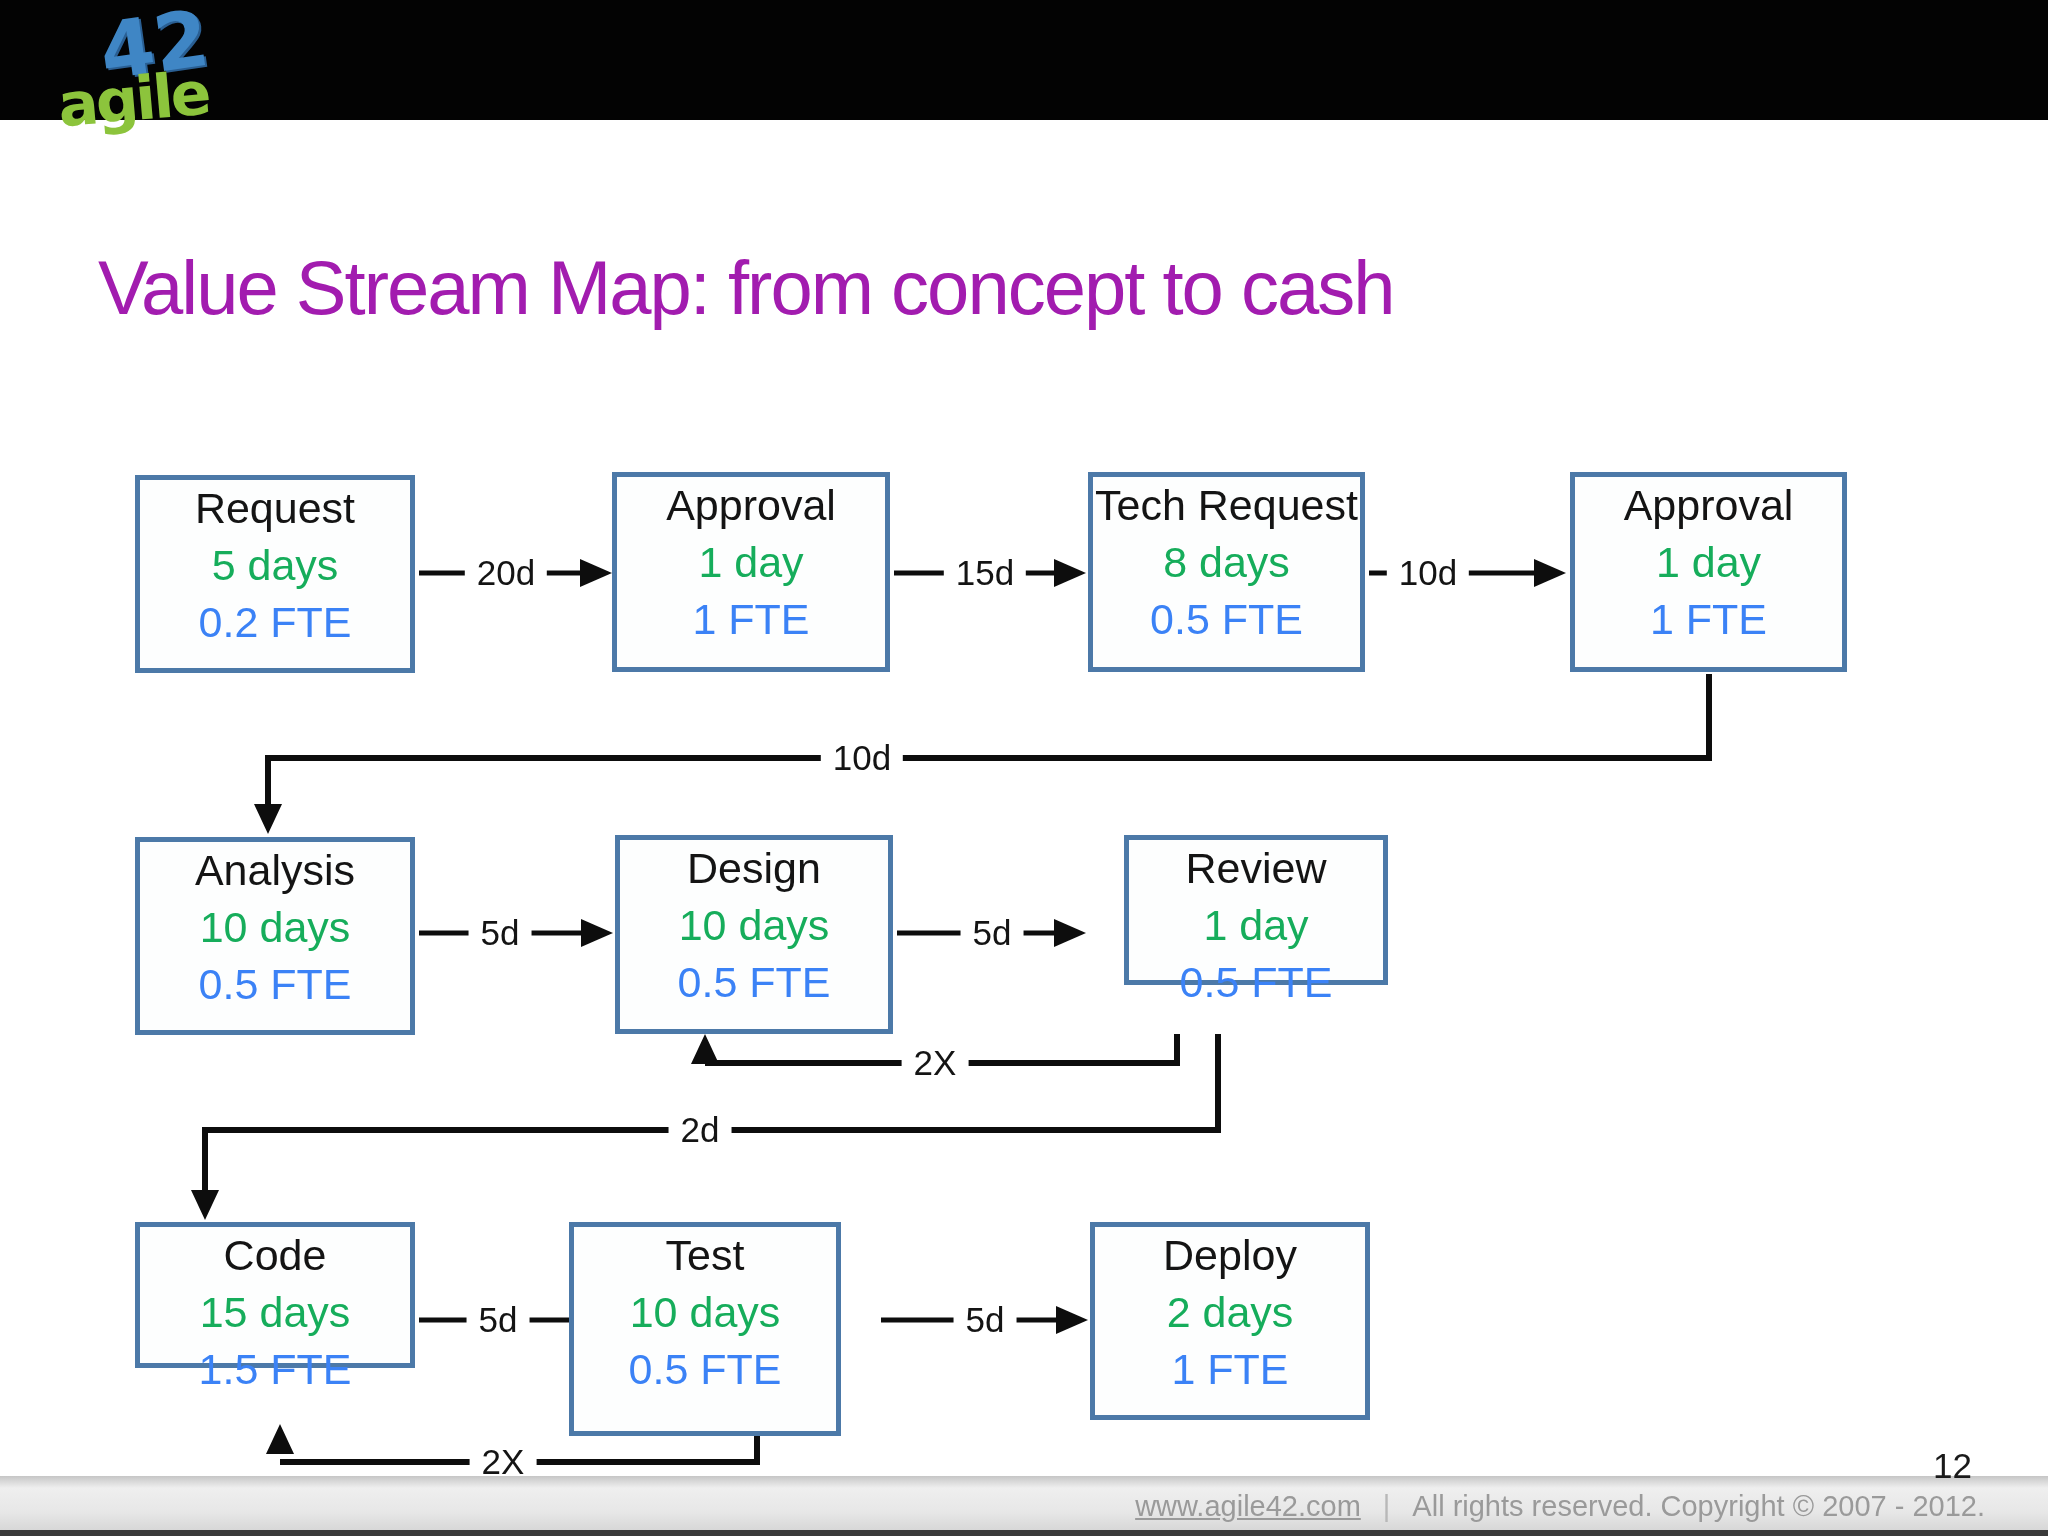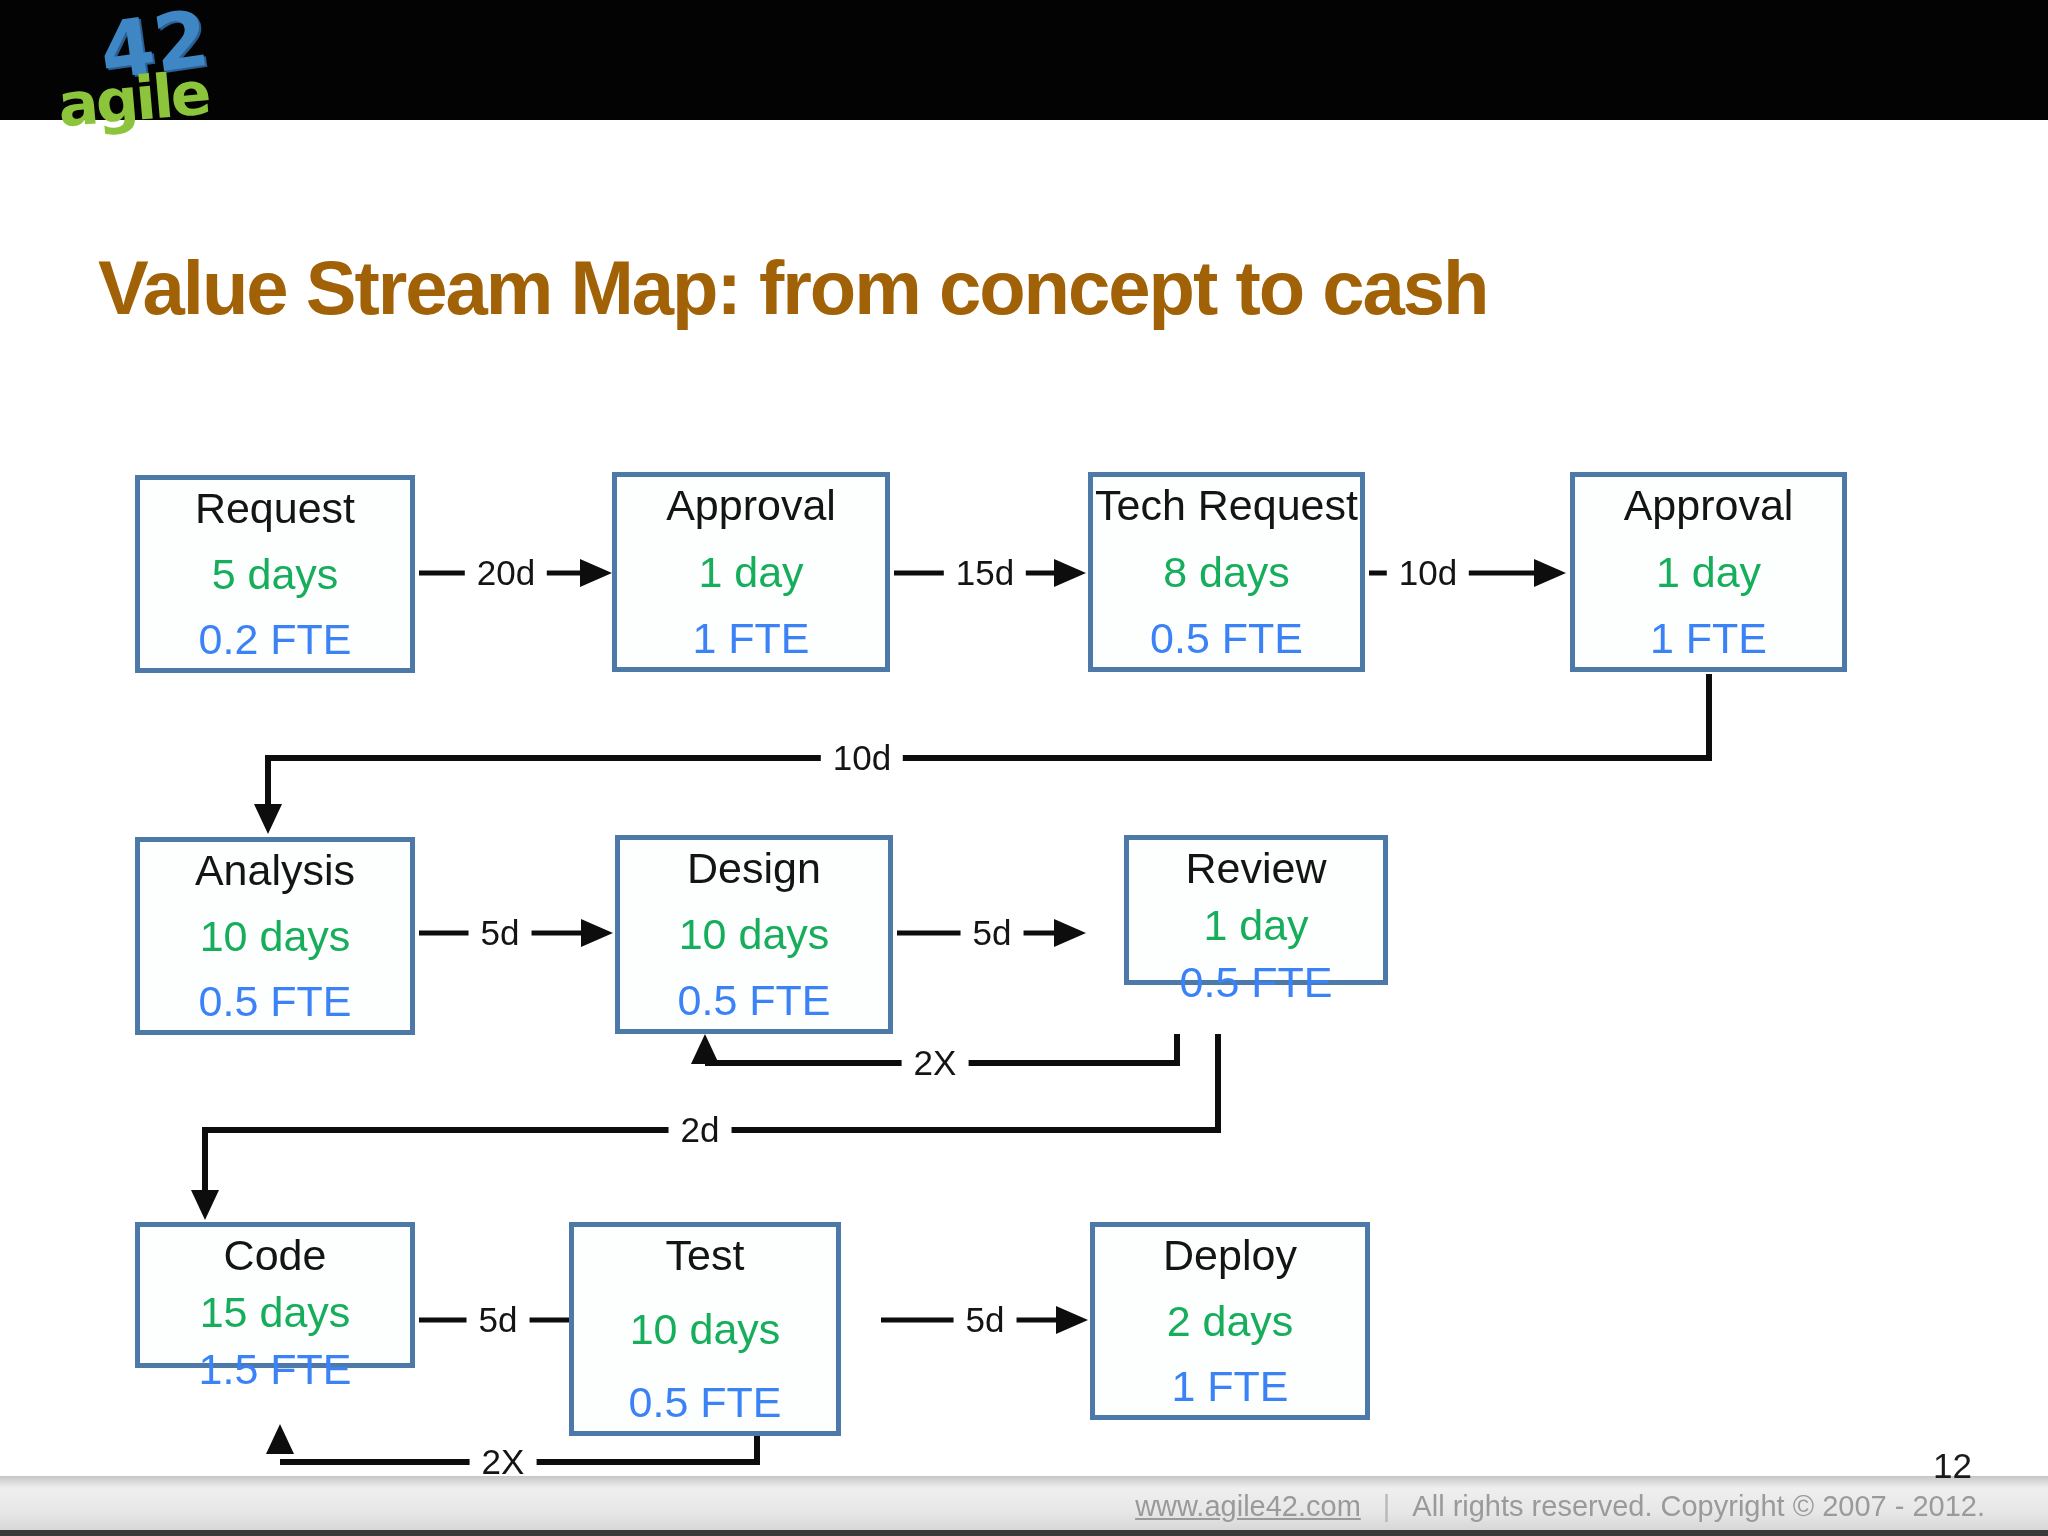--- a/index.html
+++ b/index.html
@@ -22,35 +22,35 @@
   .logo-agile{
     position:absolute;left:0px;top:62px;
     font-family:"DejaVu Sans", sans-serif;font-weight:bold;
     font-size:60px;color:#8cc43c;transform:rotate(-5deg);
     letter-spacing:-3px;
   }
 
   
   .title{
     position:absolute;left:98px;top:244px;margin:0;
-    font-size:76px;font-weight:700;letter-spacing:-2px;
-    color:#a16207;white-space:nowrap;
+    font-size:76px;font-weight:400;letter-spacing:-2px;
+    color:#a21caf;white-space:nowrap;
   }
 
   
   .connectors{position:absolute;left:0;top:0;width:2048px;height:1536px;z-index:1;}
   .connectors line,.connectors polyline{stroke:#0d0d0d;fill:none;}
   .connectors polygon{fill:#0d0d0d;stroke:none;}
 
   
   .pbox{
     position:absolute;z-index:2;
     background:#fdfefe;border:5px solid #4c79a8;
     box-sizing:border-box;
-    display:flex;flex-direction:column;align-items:center;justify-content:space-between;
+    display:flex;flex-direction:column;align-items:center;justify-content:flex-start;
     text-align:center;line-height:1.32;
   }
   .bt{font-size:43px;font-weight:500;color:#141414;}
   .bd{font-size:43px;font-weight:500;color:#16ad5b;}
   .bf{font-size:43px;font-weight:500;color:#3b82f6;}
 
   
   .clabel{
     position:absolute;z-index:3;transform:translate(-50%,-50%);
     background:#ffffff;padding:0 12px;

